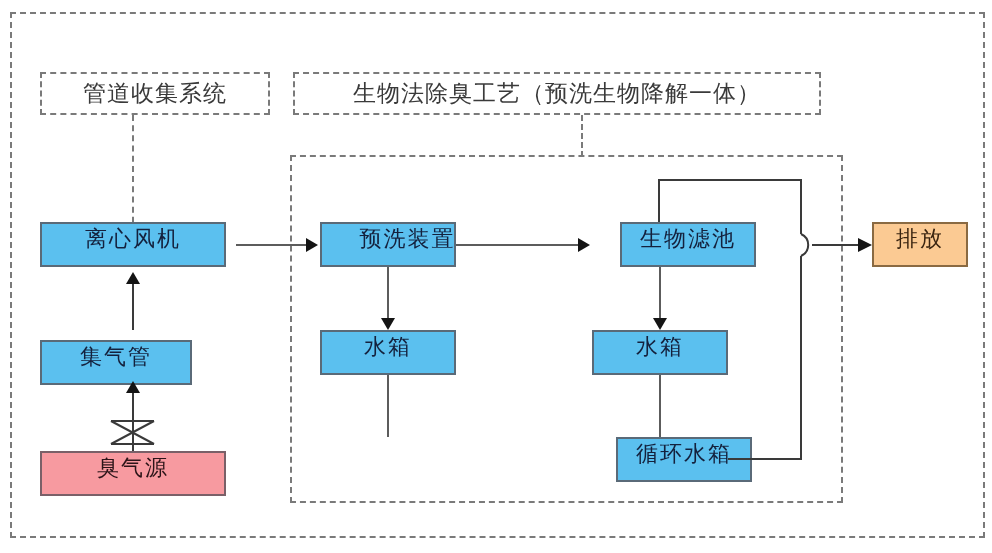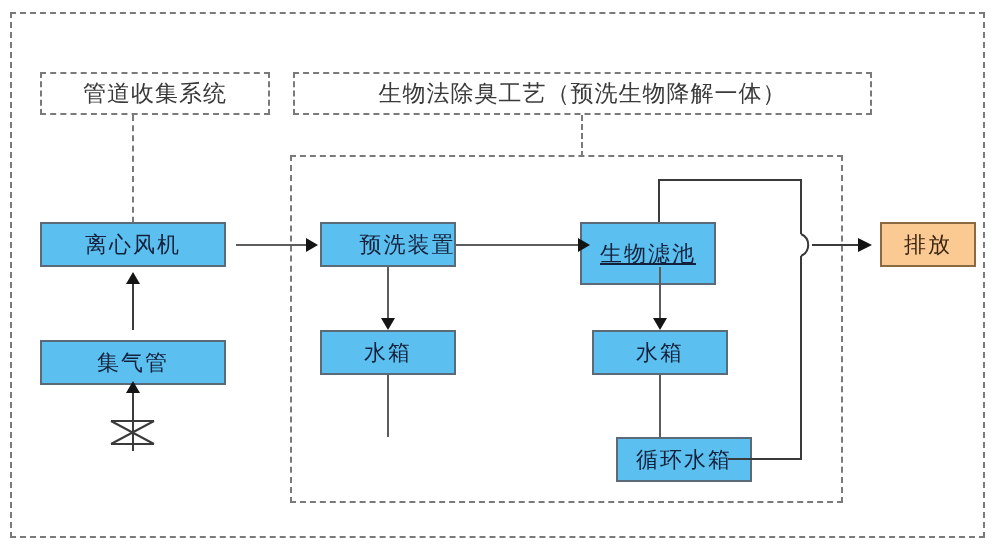--- a/index.html
+++ b/index.html
@@ -41,21 +41,21 @@
   .leader {
     position: absolute;
     border-left: 2px dashed #7a7a7a;
     box-sizing: border-box;
   }
   
   .node {
     position: absolute;
     box-sizing: border-box;
     display: flex;
-    align-items: center;
+    align-items: flex-start;
     justify-content: center;
     border: 2px solid #0369a1;
     font-size: 22px;
     letter-spacing: 2px;
     color: #1b1b2e;
     white-space: nowrap;
   }
   .node.blue {
     background: #5bc0ef;
     border-color: #5a6a78;
@@ -114,33 +114,36 @@
 
   <div class="dashed-frame" style="left:10px; top:12px; width:975px; height:526px;"></div>
 
   <div class="dashed-frame" style="left:290px; top:155px; width:553px; height:348px;"></div>
 
   <div class="dashed-label" style="left:40px; top:72px; width:230px; height:43px;">
     <span>管道收集系统</span>
   </div>
   <div class="leader" style="left:132px; top:115px; height:118px;"></div>
 
-  <div class="dashed-label" style="left:293px; top:72px; width:579px; height:43px;">
+  <div class="dashed-label" style="left:293px; top:72px; width:528px; height:43px;">
     <span>生物法除臭工艺（预洗生物降解一体）</span>
   </div>
   <div class="leader" style="left:581px; top:115px; height:42px;"></div>
 
   <div class="node blue" style="left:40px; top:222px; width:186px; height:45px;">
     <span>离心风机</span>
   </div>
 
-  <div class="node blue" style="left:40px; top:340px; width:186px; height:45px;">
+  <div class="node blue" style="left:40px; top:340px; width:152px; height:45px;">
     <span>集气管</span>
   </div>
 
+  <div class="node pink" style="left:40px; top:451px; width:186px; height:45px;">
+    <span>臭气源</span>
+  </div>
 
   <div class="conn v dark" style="left:132px; top:283px; height:47px;"></div>
   <div class="arrow-up" style="left:126px; top:272px;"></div>
 
   <div class="conn v dark" style="left:132px; top:392px; height:59px;"></div>
   <div class="arrow-up" style="left:126px; top:381px;"></div>
 
   <div class="node blue" style="left:320px; top:222px; width:136px; height:45px;padding-left:39px;">
     <span>预洗装置</span>
   </div>
@@ -151,41 +154,41 @@
 
 
   <div class="conn h" style="left:236px; top:244px; width:72px;"></div>
   <div class="arrow-right" style="left:306px; top:238px;"></div>
 
   <div class="conn v" style="left:387px; top:267px; height:52px;"></div>
   <div class="arrow-down" style="left:381px; top:318px;"></div>
 
   <div class="conn v" style="left:387px; top:375px; height:62px;"></div>
 
-  <div class="node blue" style="left:580px; top:222px; width:136px; height:63px;text-decoration:underline;">
+  <div class="node blue" style="left:620px; top:222px; width:136px; height:45px;">
     <span>生物滤池</span>
   </div>
 
   <div class="node blue" style="left:592px; top:330px; width:136px; height:45px;">
     <span>水箱</span>
   </div>
 
   <div class="node blue" style="left:616px; top:437px; width:136px; height:45px;">
     <span>循环水箱</span>
   </div>
 
   <div class="conn h" style="left:456px; top:244px; width:124px;"></div>
   <div class="arrow-right" style="left:578px; top:238px;"></div>
 
   <div class="conn v" style="left:659px; top:267px; height:52px;"></div>
   <div class="arrow-down" style="left:653px; top:318px;"></div>
 
   <div class="conn v" style="left:659px; top:375px; height:62px;"></div>
 
-  <div class="node orange" style="left:872px; top:222px; width:96px; height:45px;margin-left:8px;">
+  <div class="node orange" style="left:872px; top:222px; width:96px; height:45px;">
     <span>排放</span>
   </div>
 
   <svg class="svg-layer" viewBox="0 0 992 553">
 
     <path d="M 659 222 L 659 180 L 801 180 L 801 234" fill="none" stroke="#3a3a3a" stroke-width="2"></path>
 
     <path d="M 728 459 L 801 459 L 801 256" fill="none" stroke="#3a3a3a" stroke-width="2"></path>
 
     <path d="M 801 234 A 12 12 0 0 1 801 256" fill="none" stroke="#3a3a3a" stroke-width="2"></path>

